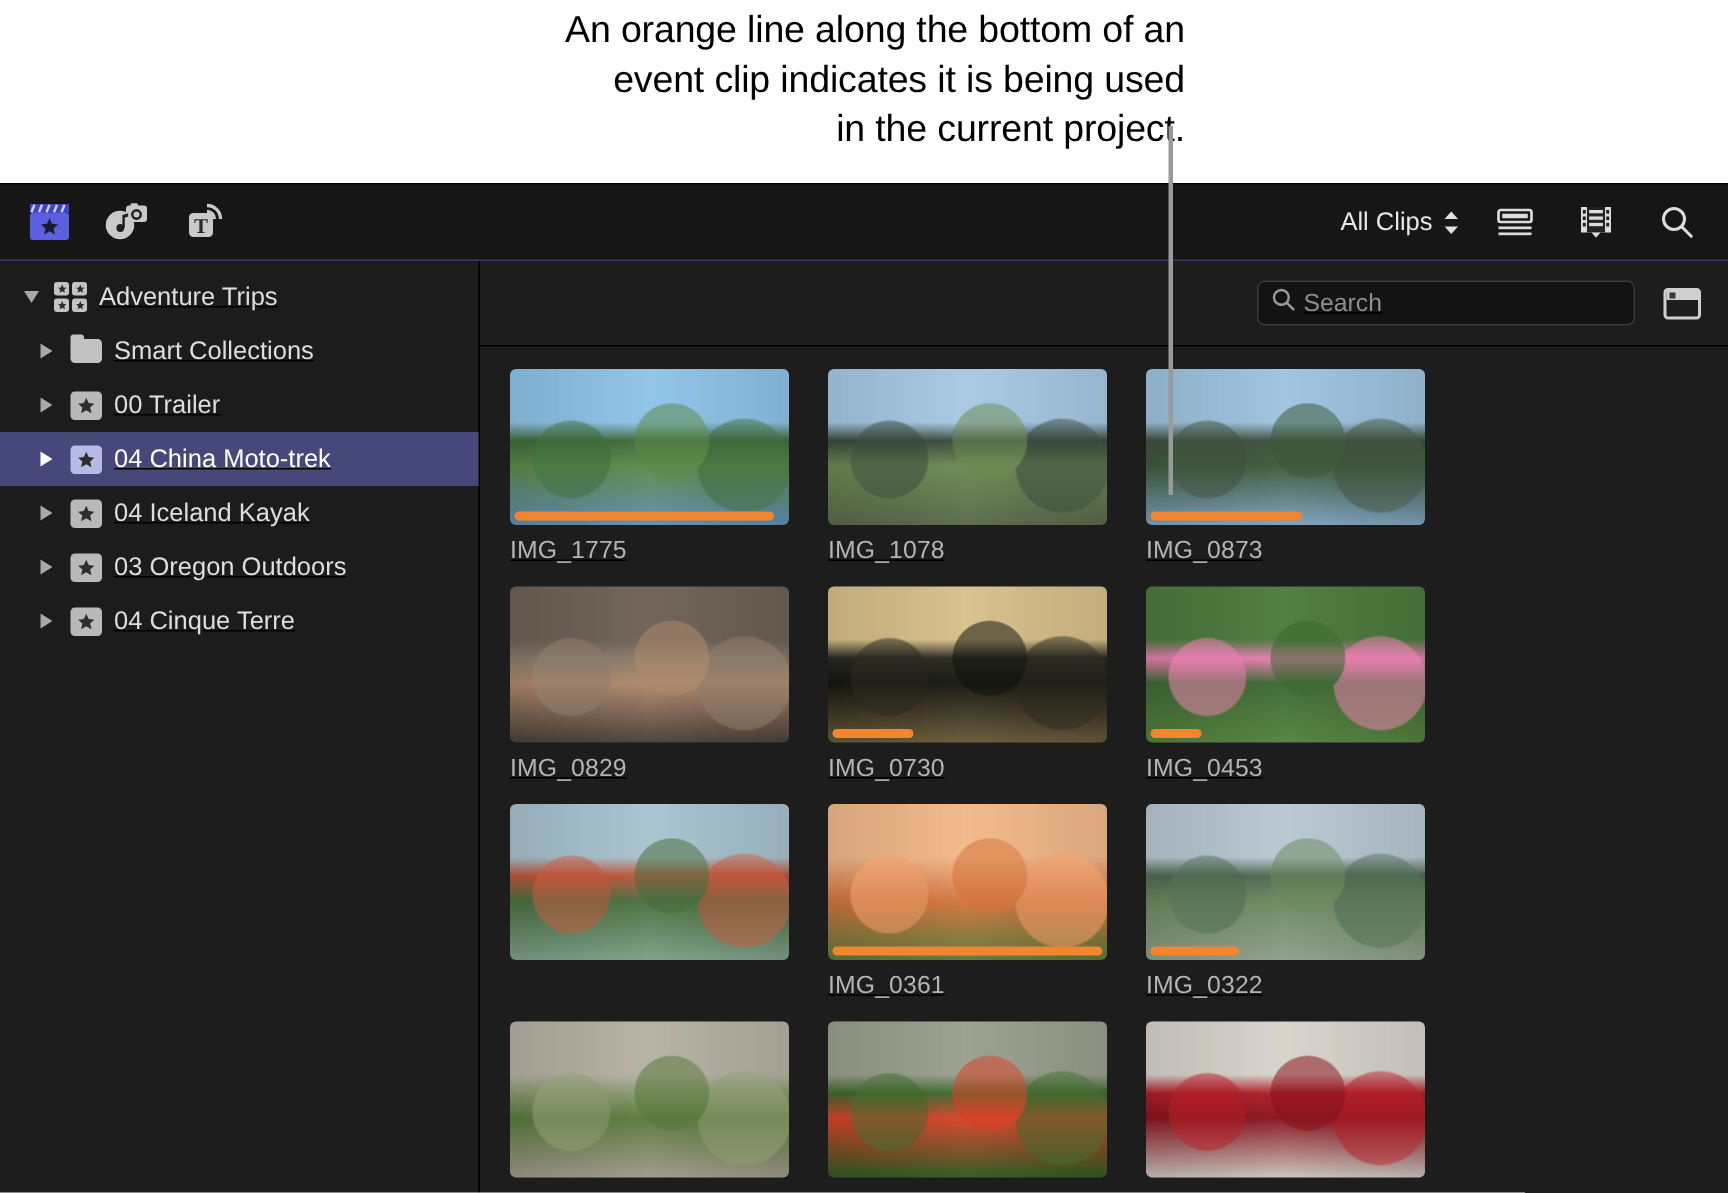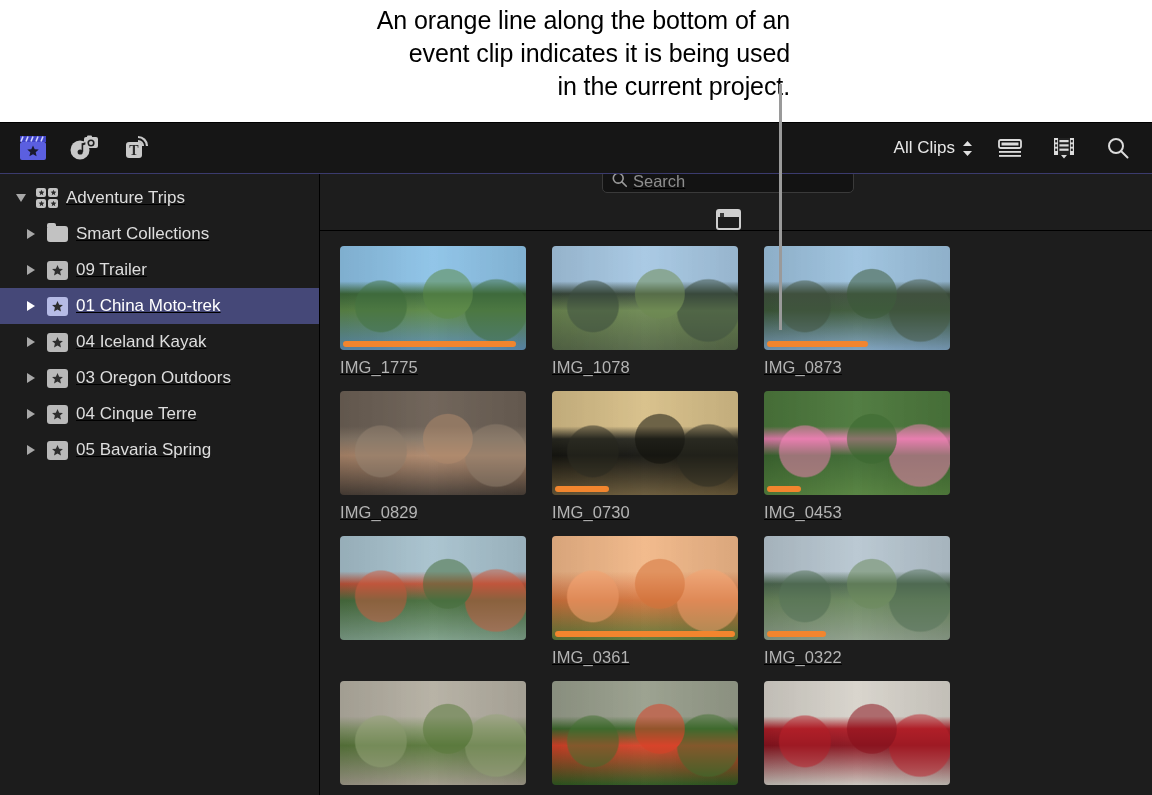--- a/index.html
+++ b/index.html
@@ -119,21 +119,21 @@
   .folder::before {
     content: ""; position: absolute; left: 0; top: -3px;
     width: 9px; height: 4px; background: #c2c2c2; border-radius: 2px 2px 0 0;
   }
 
   
   .browser { flex: 1; display: flex; flex-direction: column; background: #1d1d1d; }
   .browser-top {
     height: 57px; background: #1d1d1d; border-bottom: 1px solid #000;
     display: flex; align-items: center; justify-content: flex-end;
-    padding-right: 16px; gap: 16px; flex-direction: column;
+    padding-right: 16px; gap: 16px;
   }
   .search-field {
     width: 252px; height: 30px; background: #131313;
     border: 1px solid #3a3a3a; border-radius: 5px;
     display: flex; align-items: center; padding: 0 8px; gap: 5px;
   }
   .search-ph { color: #8e8e8e; font-size: 16.5px; }
   .clipapp-btn {
     width: 30px; height: 26px; display: flex;
     align-items: center; justify-content: center;
@@ -327,34 +327,34 @@
               <span class="disc">
                 <span class="tri-r"></span>
               </span>
               <span class="ic">
                 <span class="star-box">
                   <svg width="13" height="13" viewBox="0 0 12 12">
                     <polygon points="6,1 7.5,4.3 11,4.7 8.4,7 9.2,10.6 6,8.7 2.8,10.6 3.6,7 1,4.7 4.5,4.3" fill="#2e2e2e"></polygon>
                   </svg>
                 </span>
               </span>
-              <span class="lbl">09 Trailer</span>
+              <span class="lbl">00 Trailer</span>
             </div>
             <div class="srow indent1 sel">
               <span class="disc">
                 <span class="tri-r"></span>
               </span>
               <span class="ic">
                 <span class="star-box">
                   <svg width="13" height="13" viewBox="0 0 12 12">
                     <polygon points="6,1 7.5,4.3 11,4.7 8.4,7 9.2,10.6 6,8.7 2.8,10.6 3.6,7 1,4.7 4.5,4.3" fill="#2e2e2e"></polygon>
                   </svg>
                 </span>
               </span>
-              <span class="lbl">01 China Moto-trek</span>
+              <span class="lbl">04 China Moto-trek</span>
             </div>
             <div class="srow indent1">
               <span class="disc">
                 <span class="tri-r"></span>
               </span>
               <span class="ic">
                 <span class="star-box">
                   <svg width="13" height="13" viewBox="0 0 12 12">
                     <polygon points="6,1 7.5,4.3 11,4.7 8.4,7 9.2,10.6 6,8.7 2.8,10.6 3.6,7 1,4.7 4.5,4.3" fill="#2e2e2e"></polygon>
                   </svg>
@@ -380,33 +380,20 @@
                 <span class="tri-r"></span>
               </span>
               <span class="ic">
                 <span class="star-box">
                   <svg width="13" height="13" viewBox="0 0 12 12">
                     <polygon points="6,1 7.5,4.3 11,4.7 8.4,7 9.2,10.6 6,8.7 2.8,10.6 3.6,7 1,4.7 4.5,4.3" fill="#2e2e2e"></polygon>
                   </svg>
                 </span>
               </span>
               <span class="lbl">04 Cinque Terre</span>
-            </div>
-            <div class="srow indent1">
-              <span class="disc">
-                <span class="tri-r"></span>
-              </span>
-              <span class="ic">
-                <span class="star-box">
-                  <svg width="13" height="13" viewBox="0 0 12 12">
-                    <polygon points="6,1 7.5,4.3 11,4.7 8.4,7 9.2,10.6 6,8.7 2.8,10.6 3.6,7 1,4.7 4.5,4.3" fill="#2e2e2e"></polygon>
-                  </svg>
-                </span>
-              </span>
-              <span class="lbl">05 Bavaria Spring</span>
             </div>
           </div>
       </div>
 
       <div class="browser">
         <div class="browser-top">
           <div class="search-field">
             <span>
               <svg width="17" height="17" viewBox="0 0 20 20">
                 <circle cx="8.5" cy="8.5" r="5.8" fill="none" stroke="#9a9a9a" stroke-width="1.9"></circle>

